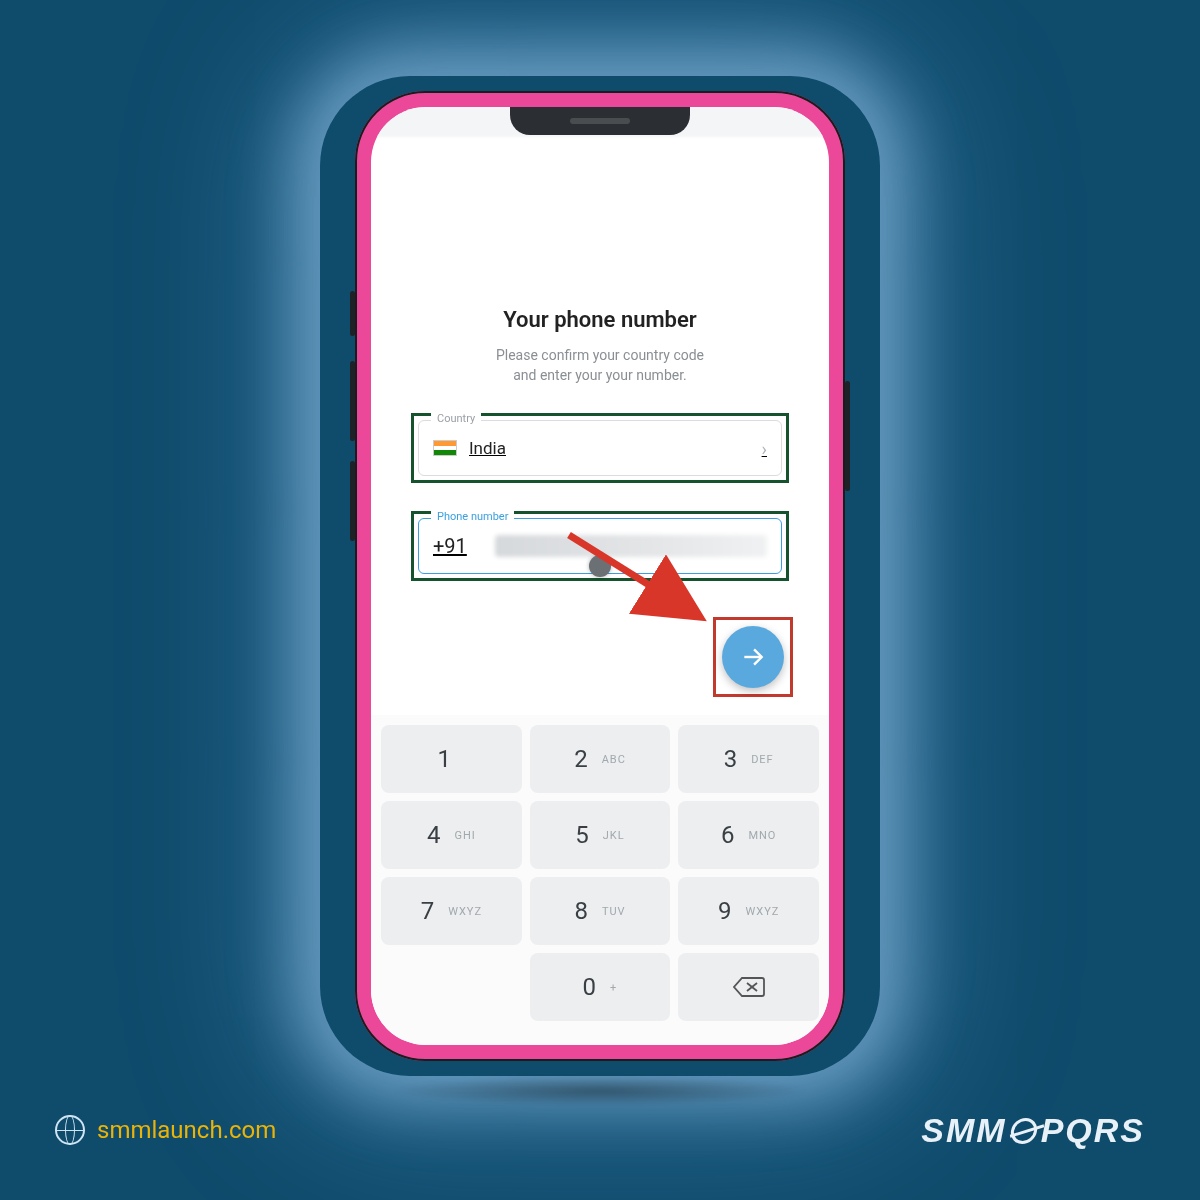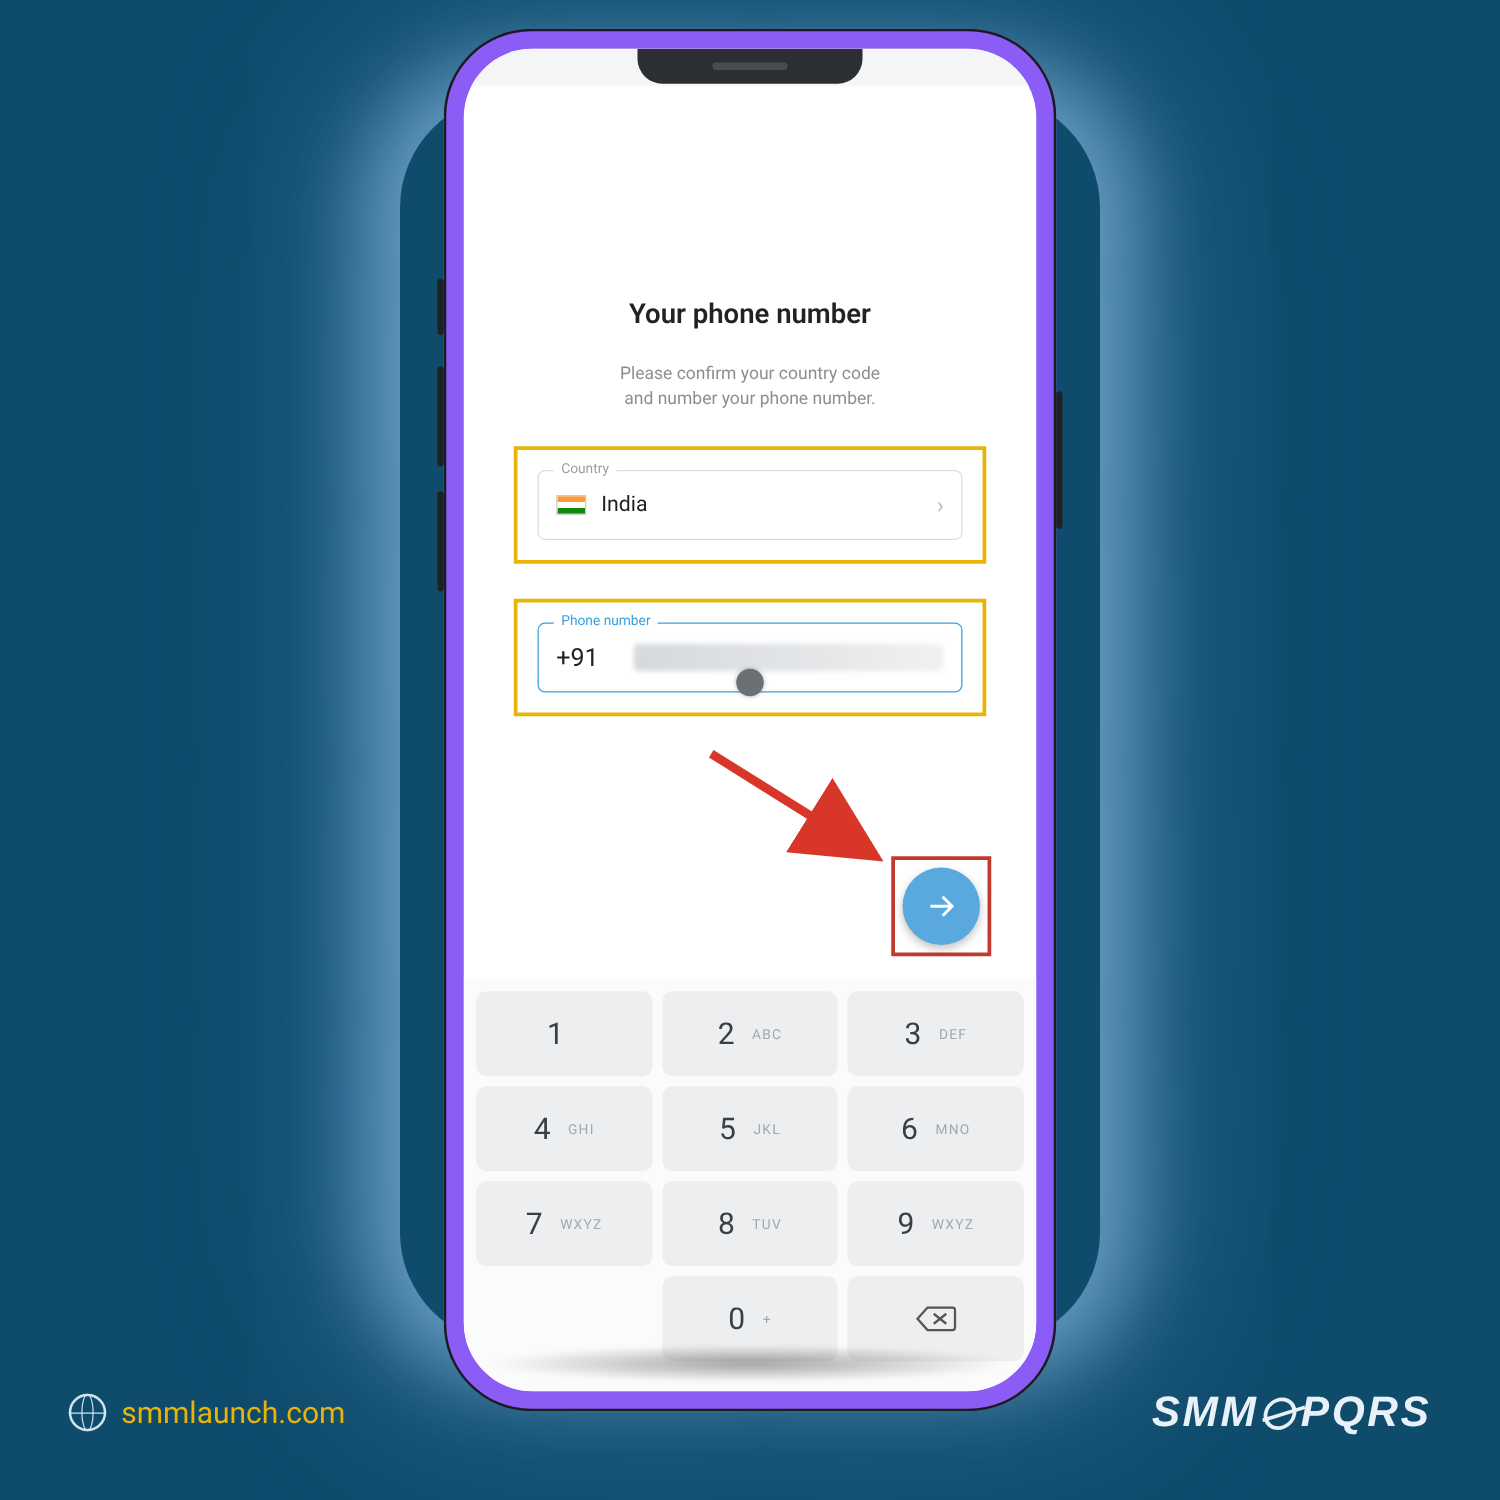--- a/index.html
+++ b/index.html
@@ -20,22 +20,22 @@
     border-radius: 90px;
     box-shadow:
       0 0 60px 30px rgba(180,220,255,0.45),
       0 0 140px 60px rgba(120,190,255,0.25);
     pointer-events: none;
   }
   .phone {
     position: absolute;
     left: 50%; top: 48%;
     transform: translate(-50%, -50%);
-    width: 490px; height: 1106px;
-    background: #8b5cf6;
+    width: 490px; height: 970px;
+    background: #ec4899;
     border-radius: 70px;
     padding: 16px;
     box-shadow: inset 0 0 0 2px #1a1d20;
   }
   .side-btn {
     position: absolute;
     background: #1e2226;
     border-radius: 3px;
   }
   .side-btn.l1 { left: -5px; top: 200px; width: 5px; height: 45px; }
@@ -76,32 +76,33 @@
   .content {
     padding: 170px 30px 0 30px;
     text-align: center;
   }
   .title {
     font-size: 22px;
     font-weight: 600;
     color: #222;
   }
   .subtitle {
-    margin-top: 26px;
+    margin-top: 14px;
     font-size: 14px;
     line-height: 1.4;
     color: #8a8f94;
     filter: blur(0.4px);
   }
 
   .field-wrap {
     position: relative;
     margin: 28px 10px 0 10px;
-    border: 3px solid #eab308;
-    padding: 16px;
+    border: 3px solid #14532d;
+    padding: 4px;
+    text-decoration: underline;
   }
   .field {
     position: relative;
     height: 56px;
     border: 1px solid #d9dde1;
     border-radius: 6px;
     display: flex;
     align-items: center;
     padding: 0 14px;
     gap: 12px;
@@ -264,21 +265,21 @@
   <div class="side-btn r1"></div>
 
   <div class="screen">
     <div class="notch"></div>
     <div class="status-bar"></div>
 
     <div class="content">
       <div class="title">Your phone number</div>
       <div class="subtitle">
         <span>Please confirm your country code</span><br>
-        <span>and number your phone number.</span>
+        <span>and enter your your number.</span>
       </div>
 
       <div class="field-wrap">
         <div class="field">
           <span class="float-label">Country</span>
           <span class="flag"></span>
           <span class="country-name">India</span>
           <span class="chev">›</span>
         </div>
       </div>

